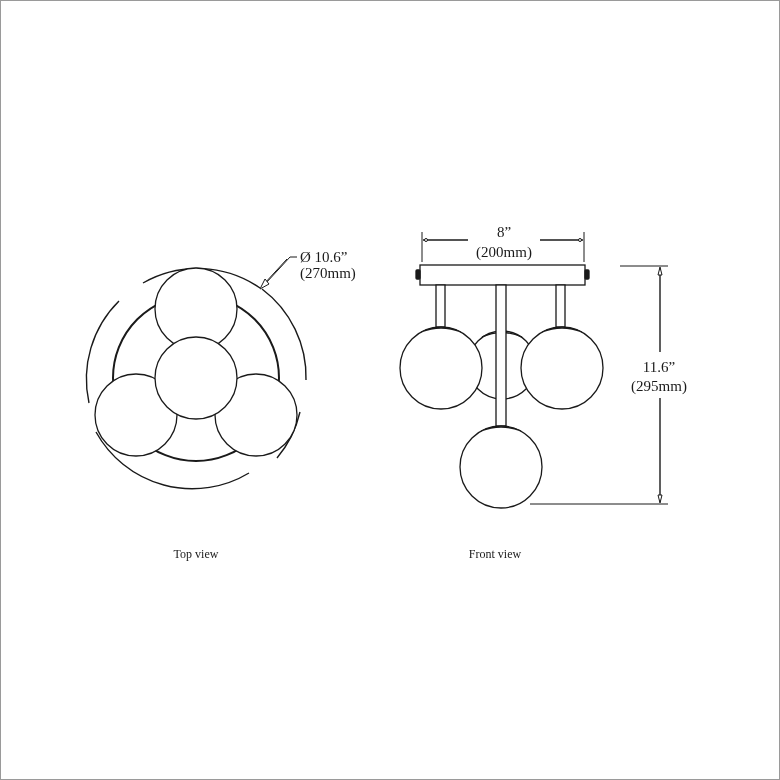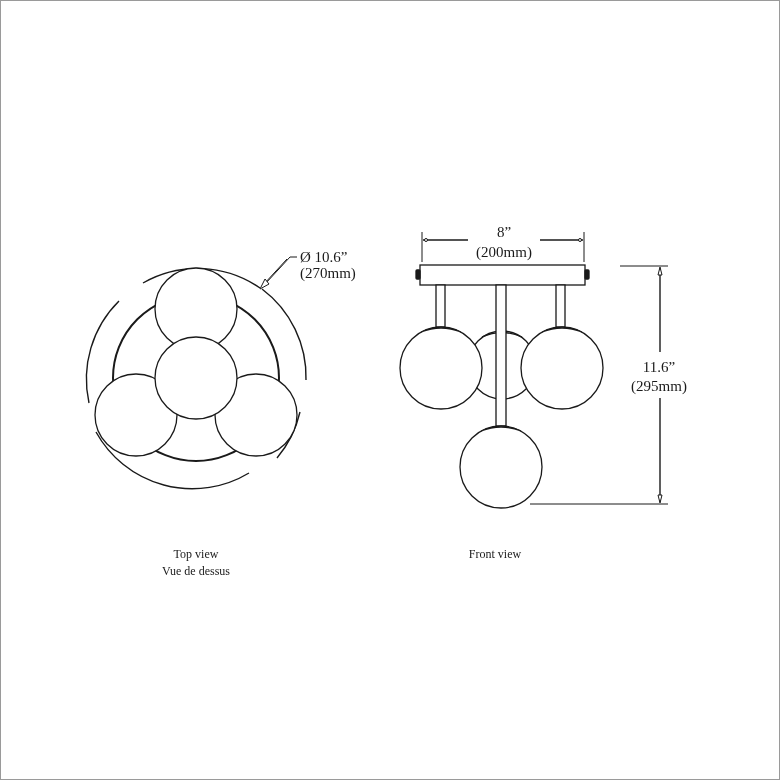--- a/index.html
+++ b/index.html
@@ -96,18 +96,17 @@
     </g>
   </g>
   <text class="dim-text" x="504" y="237" text-anchor="middle">8”</text>
   <text class="dim-text" x="504" y="257" text-anchor="middle">(200mm)</text>
   <text class="dim-text" x="659" y="372" text-anchor="middle">11.6”</text>
   <text class="dim-text" x="659" y="391" text-anchor="middle">(295mm)</text>
 </svg>
 
 <div class="caption" style="left:116px; top:546px; width:160px;">
   <div>Top view</div>
-  <div>Vue de dessus</div>
 </div>
 
 <div class="caption" style="left:415px; top:546px; width:160px;">
   <div>Front view</div>
 </div>
 
 </body></html>

